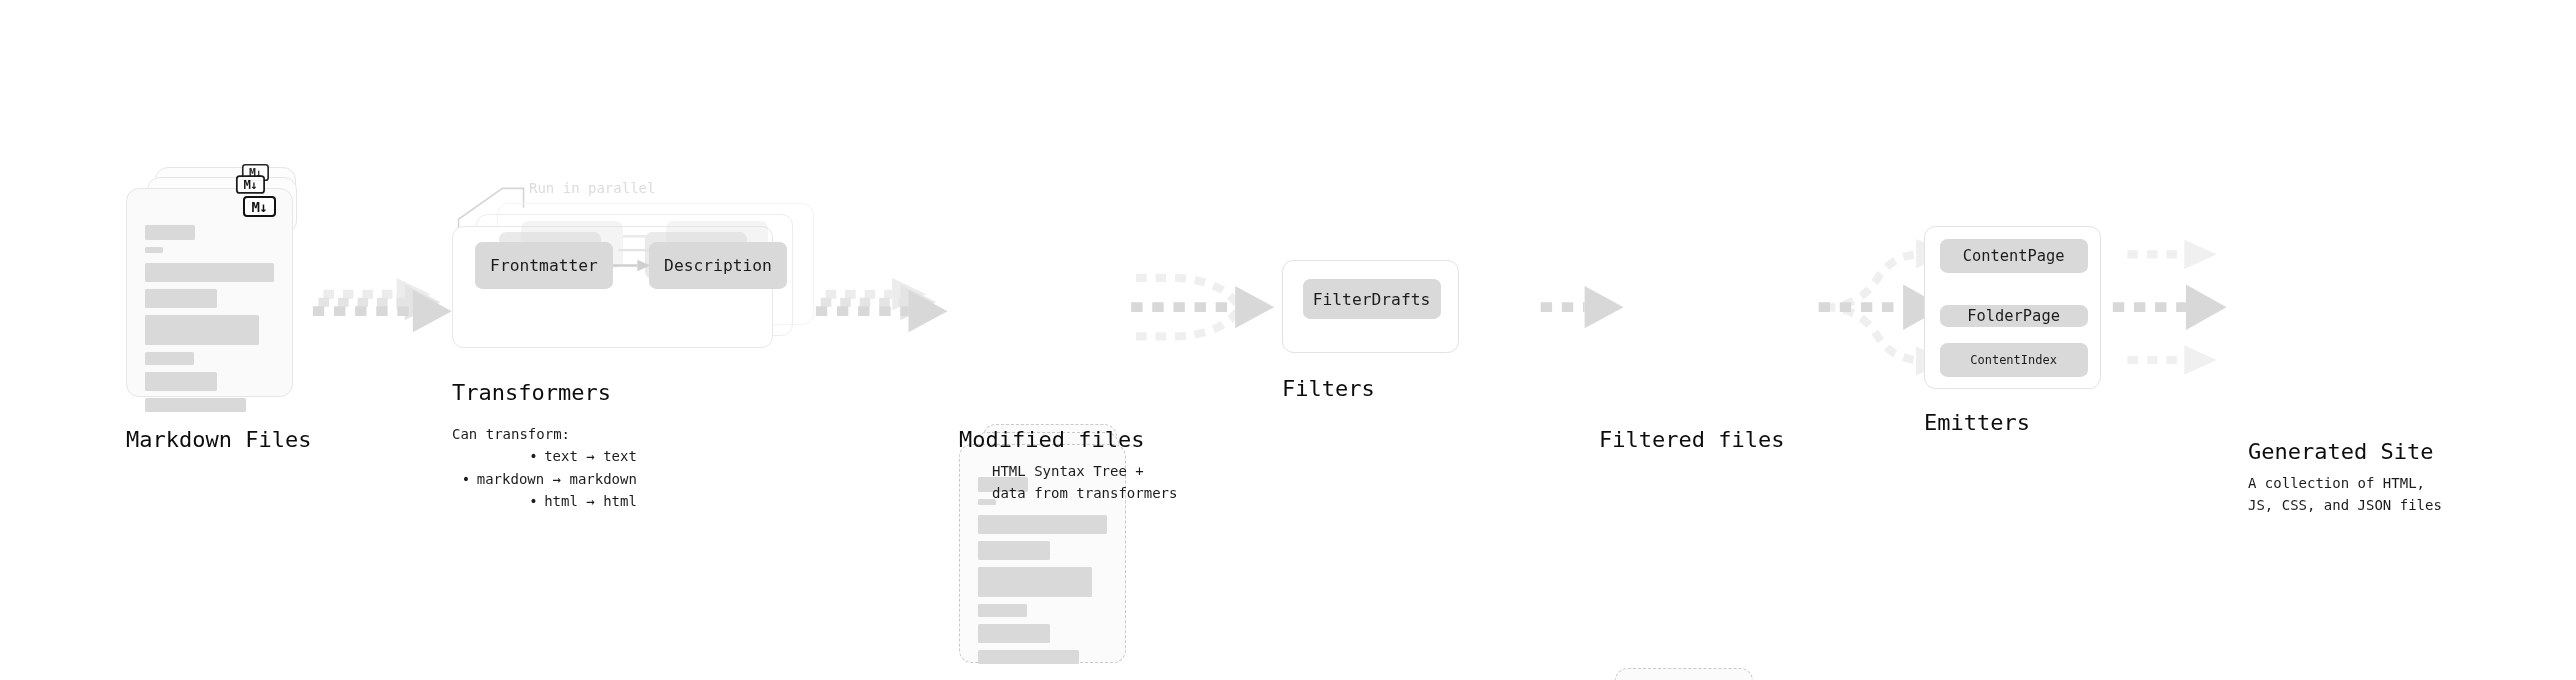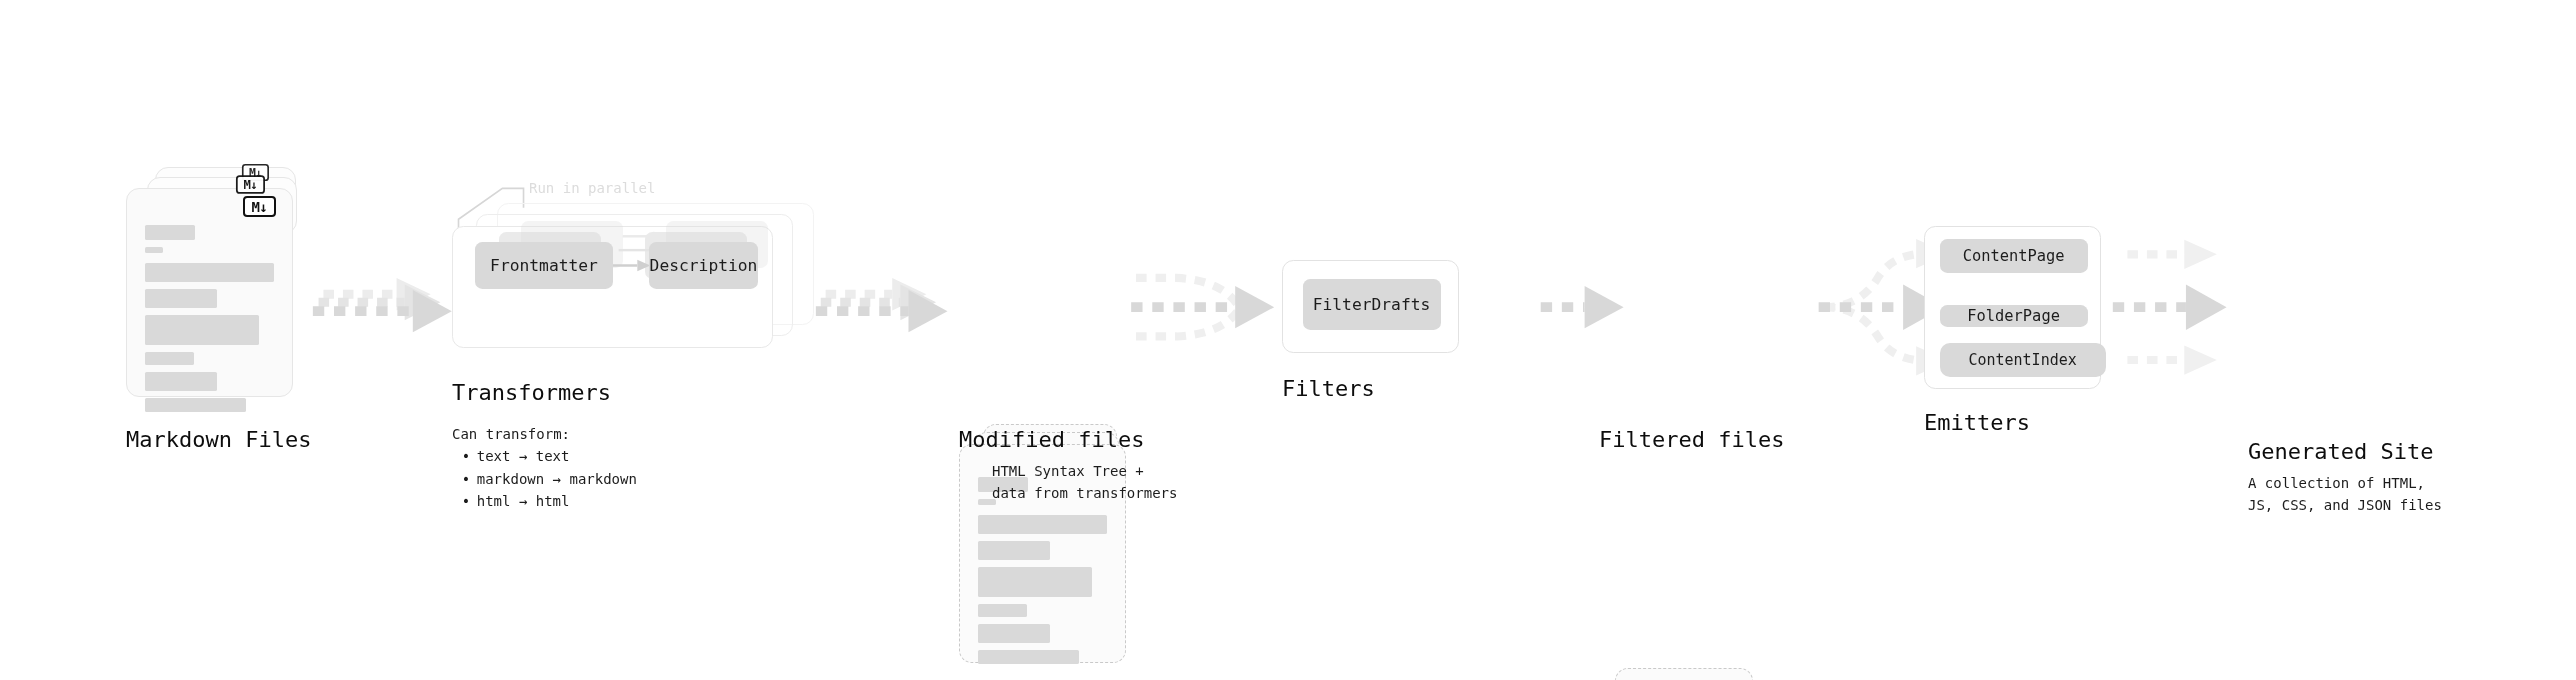--- a/index.html
+++ b/index.html
@@ -72,21 +72,21 @@
     white-space: pre-line;
   }
   .parallel-label {
     position: absolute;
     font-size: 14px; color: #dcdcdc; white-space: nowrap;
   }
   .blist { position: absolute; font-size: 14px; color:#1c1c1c; line-height:1.6; }
   .blist li { list-style: none; white-space: nowrap; }
   .blist li.b::before { content: "\2022"; margin-right: 6.5px; }
   .blist li.hdr { margin-left: 0; }
-  .blist li.b { margin-left: 9.8px; }
+  .blist li.b { margin-left: 9.8px; text-align: right; }
 
   svg.lay { position: absolute; overflow: visible; pointer-events: none; }
 </style>
 </head>
 <body>
 
 <div id="stage">
 
   <svg class="lay" style="left:0;top:0;width:2576px;height:681px" viewBox="0 0 3170 838" width="2576" height="681">
 
@@ -179,21 +179,21 @@
     <svg class="lay" style="left:0;top:0;width:382px;height:179px" viewBox="0 0 470 220" width="382" height="179">
       <line x1="210" y1="63" x2="248" y2="63" stroke="#eaeaea" stroke-width="3"></line>
       <polygon points="248,57 262,63 248,69" fill="#eaeaea"></polygon>
       <line x1="205" y1="80" x2="243" y2="80" stroke="#e4e4e4" stroke-width="3"></line>
       <polygon points="243,74 257,80 243,86" fill="#e4e4e4"></polygon>
       <line x1="178" y1="99" x2="228" y2="99" stroke="#cfcfcf" stroke-width="3"></line>
       <polygon points="228,92 244,99 228,106" fill="#cfcfcf"></polygon>
     </svg>
 
     <div class="chip" style="left:23px; top:57px; width:138px; height:47px;">Frontmatter</div>
-    <div class="chip" style="left:197px; top:57px; width:109px; height:47px;">Description</div>
+    <div class="chip" style="left:197px; top:57px; width:138px; height:47px;">Description</div>
   </div>
 
   <div class="title" style="left:452px; top:380px;">Transformers</div>
   <ul class="blist" style="left:452px; top:423px;">
     <li class="hdr">Can transform:</li>
     <li class="b">text → text</li>
     <li class="b">markdown → markdown</li>
     <li class="b">html → html</li>
   </ul>
 
@@ -211,34 +211,34 @@
         <div class="bar" style="width:56%;height:18.7px;"></div>
         <div class="bar" style="width:78%;height:14px;"></div>
       </div>
     </div>
   </div>
   <div class="title" style="left:959px; top:427px;">Modified files</div>
   <div class="sub" style="left:959px; top:461px;margin-left:33px;">HTML Syntax Tree +
 data from transformers</div>
 
   <div class="procbox" style="left:1282px; top:260px; width:177px; height:93px;">
-    <div class="chip" style="left:19.5px; top:18px; width:138px; height:51px;">FilterDrafts</div>
+    <div class="chip" style="left:19.5px; top:18px; width:138px; height:40px;">FilterDrafts</div>
   </div>
   <div class="title" style="left:1282px; top:376px;">Filters</div>
 
   <div class="node doccard dashed" style="left:1599px; top:172px; width:179px; height:244px;">
     <div class="sheet" style="left:16.3px; top:0px; width:138px; height:47px;"></div>
 
   </div>
   <div class="title" style="left:1599px; top:427px;">Filtered files</div>
 
   <div class="procbox" style="left:1924px; top:226px; width:177px; height:163px;">
     <div class="chip" style="left:14.6px; top:12.2px; width:148px; height:34px; font-size:15.4px;">ContentPage</div>
     <div class="chip" style="left:14.6px; top:78px; width:148px; height:22px; font-size:15.4px;">FolderPage</div>
-    <div class="chip" style="left:14.6px; top:116px; width:166px; height:34px; font-size:15px;border-radius:10px;">ContentIndex</div>
+    <div class="chip" style="left:14.6px; top:116px; width:148px; height:34px; font-size:12px;">ContentIndex</div>
   </div>
   <div class="title" style="left:1924px; top:410px;">Emitters</div>
 
   <div class="title" style="left:2248px; top:439px;">Generated Site</div>
   <div class="sub" style="left:2248px; top:473px;">A collection of HTML,
 JS, CSS, and JSON files</div>
 
 </div>
 
 

